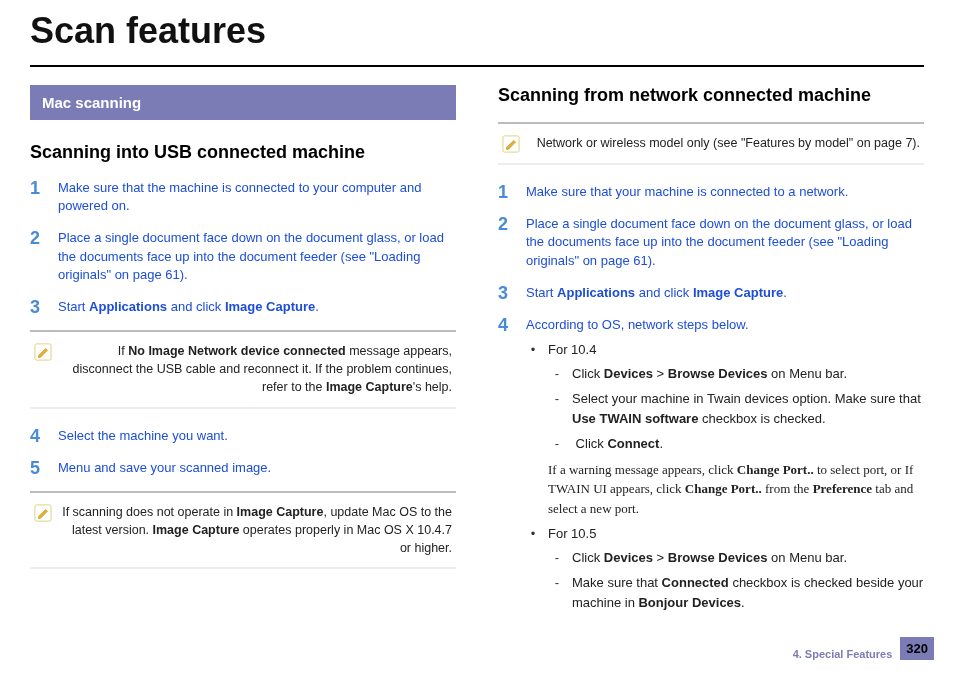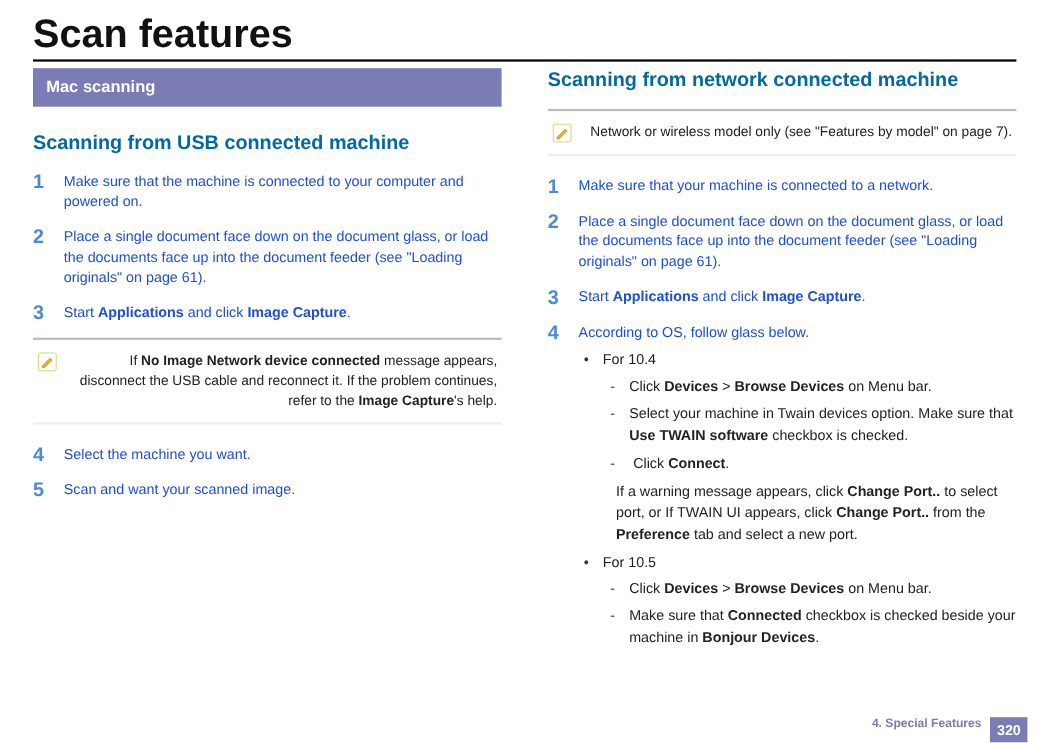--- a/index.html
+++ b/index.html
@@ -10,40 +10,40 @@
     background: #fff;
     color: #222;
     position: relative;
     padding: 10px 30px 0 30px;
   }
   .page-title {
     font-size: 36px;
     font-weight: 700;
     color: #111;
     border-bottom: 2px solid #000;
-    padding-bottom: 2px;
-    margin-bottom: 6px;
+    padding-bottom: 13px;
+    margin-bottom: 18px;
   }
   .columns {
     display: flex;
     gap: 42px;
   }
   .col { flex: 1; min-width: 0; }
   .section-banner {
     background: #7b7cb6;
     color: #fff;
     font-weight: 700;
     font-size: 15px;
     padding: 9px 12px;
     margin-bottom: 22px;
   }
   .subheading {
     font-size: 18px;
     font-weight: 700;
-    color: #0369a1;
+    color: #000000;
     margin-bottom: 16px;
   }
   .step {
     display: flex;
     align-items: flex-start;
     margin-bottom: 14px;
     font-size: 13px;
     line-height: 1.4;
   }
   .step-num {
@@ -105,53 +105,54 @@
     margin-left: 24px;
     margin-bottom: 6px;
   }
   .sublist .li2 .bullet {
     width: 10px;
     flex-shrink: 0;
     text-align: center;
     color: #333;
   }
   .sublist .li2-cont {
-    margin-left: 32px;
+    margin-left: 20px;
     margin-bottom: 6px;
+    font-family: Liberation Serif, serif;
   }
   strong { font-weight: 700; }
   .footer {
     position: absolute;
-    bottom: 0;
+    bottom: 15px;
     right: 20px;
     display: flex;
-    align-items: flex-start;
+    align-items: flex-end;
     gap: 8px;
     font-size: 11px;
     margin-top: 44px;
   }
   .footer-text { color: #7b7cb6; font-weight: 700; }
   .page-num {
     background: #7b7cb6;
-    color: #ffffff;
+    color: #000000;
     font-weight: 700;
     padding: 4px 6px;
     font-size: 13px;
   }
 </style>
 </head>
 <body>
 
 <h1 class="page-title">Scan features</h1>
 
 <div class="columns">
 
   <div class="col">
     <div class="section-banner">Mac scanning</div>
-    <div class="subheading">Scanning from USB connected machine</div>
+    <div class="subheading">Scanning into USB connected machine</div>
 
     <div class="step">
       <div class="step-num">1</div>
       <div class="step-text">Make sure that the machine is connected to your computer and powered on.</div>
     </div>
 
     <div class="step">
       <div class="step-num">2</div>
       <div class="step-text">Place a single document face down on the document glass, or load the documents face up into the document feeder (see "Loading originals" on page 61).</div>
     </div>
@@ -171,23 +172,32 @@
       <div class="note-text">If <strong>No Image Network device connected</strong> message appears, disconnect the USB cable and reconnect it. If the problem continues, refer to the <strong>Image Capture</strong>'s help.</div>
     </div>
 
     <div class="step">
       <div class="step-num">4</div>
       <div class="step-text">Select the machine you want.</div>
     </div>
 
     <div class="step">
       <div class="step-num">5</div>
-      <div class="step-text">Scan and want your scanned image.</div>
-    </div>
-
+      <div class="step-text">Menu and save your scanned image.</div>
+    </div>
+
+    <div class="note-box">
+      <span class="note-icon">
+        <svg viewBox="0 0 20 20">
+            <rect x="1" y="1" width="18" height="18" rx="2" fill="#fff" stroke="#d8d070" stroke-width="1"></rect>
+            <path d="M5 14 L13 6 L15 8 L7 16 L5 16 Z" fill="#e8b030" stroke="#c08000" stroke-width="0.6"></path>
+          </svg>
+      </span>
+      <div class="note-text">If scanning does not operate in <strong>Image Capture</strong>, update Mac OS to the latest version. <strong>Image Capture</strong> operates properly in Mac OS X 10.4.7 or higher.</div>
+    </div>
   </div>
 
   <div class="col">
     <div class="subheading">Scanning from network connected machine</div>
 
     <div class="note-box">
       <span class="note-icon">
         <svg viewBox="0 0 20 20">
             <rect x="1" y="1" width="18" height="18" rx="2" fill="#fff" stroke="#d8d070" stroke-width="1"></rect>
             <path d="M5 14 L13 6 L15 8 L7 16 L5 16 Z" fill="#e8b030" stroke="#c08000" stroke-width="0.6"></path>
@@ -206,21 +216,21 @@
       <div class="step-text">Place a single document face down on the document glass, or load the documents face up into the document feeder (see "Loading originals" on page 61).</div>
     </div>
 
     <div class="step">
       <div class="step-num">3</div>
       <div class="step-text">Start <strong>Applications</strong> and click <strong>Image Capture</strong>.</div>
     </div>
 
     <div class="step" style="margin-bottom:6px;">
       <div class="step-num">4</div>
-      <div class="step-text">According to OS, follow glass below.</div>
+      <div class="step-text">According to OS, network steps below.</div>
     </div>
 
     <div class="sublist">
       <div class="li1">
           <span class="bullet">•</span>
           <span>For 10.4</span>
         </div>
       <div class="li2">
           <span class="bullet">-</span>
           <span>Click <strong>Devices</strong> &gt; <strong>Browse Devices</strong> on Menu bar.</span>

